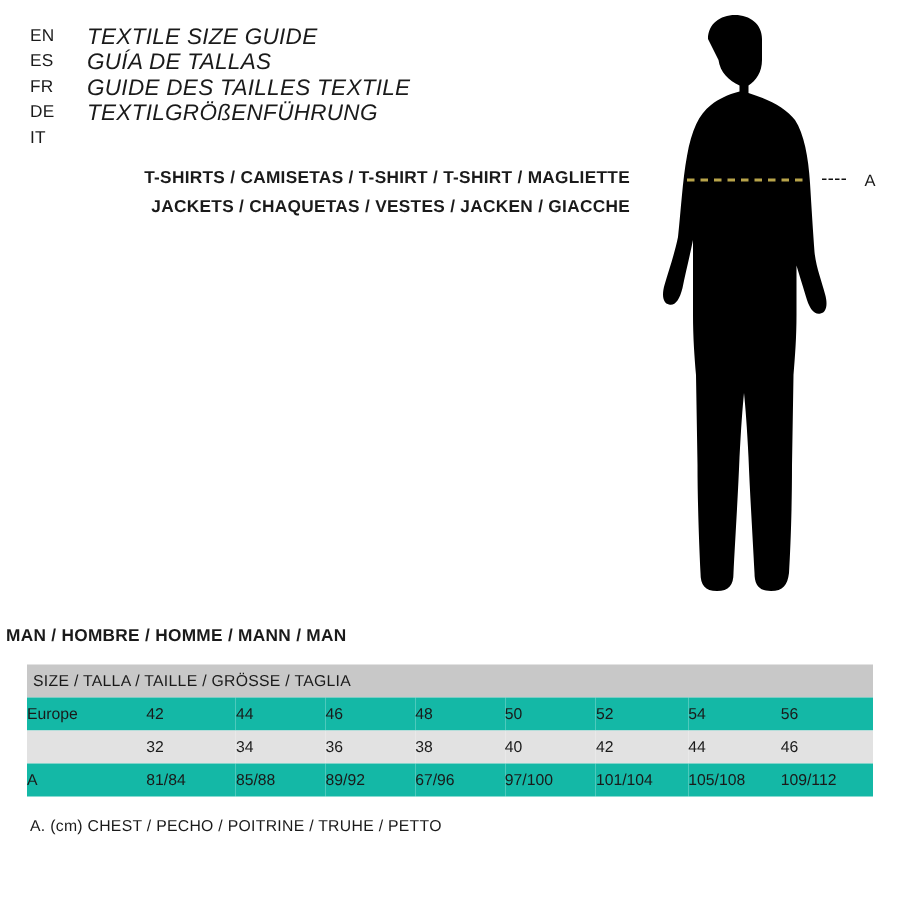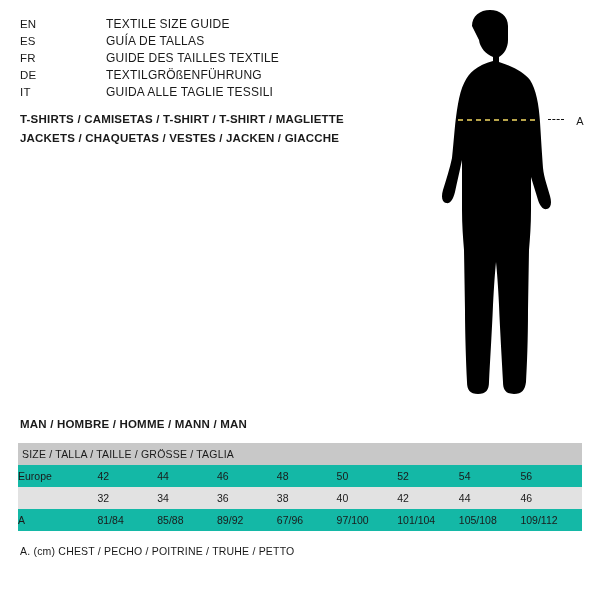--- a/index.html
+++ b/index.html
@@ -29,44 +29,45 @@
     left: 20px;
     top: 16px;
     width: 380px;
   }
   .lang-row {
     display: flex;
     align-items: flex-end;
     font-size: 11.5px;
     line-height: 17px;
     letter-spacing: 0.2px;
-    gap: 48px;
   }
   .lang-code {
     width: 38px;
     flex: 0 0 38px;
     font-size: 11.5px;
   }
   .lang-text {
     flex: 1 1 auto;
-    font-size: 12px;
+    font-size: 15px;
+    font-style: italic;
   }
 
   
   .cats {
     position: absolute;
     left: 20px;
     top: 110px;
     width: 400px;
   }
   .cat-line {
     font-size: 11.5px;
     line-height: 19px;
     letter-spacing: 0.2px;
     font-weight: bold;
+    text-align: right;
   }
 
   
   .figure-wrap {
     position: absolute;
     left: 400px;
     top: 10px;
     width: 190px;
     height: 390px;
   }
@@ -81,21 +82,21 @@
     position: absolute;
     right: 26px;
     top: 109px;
     width: 16px;
     border-top: 1.5px dashed #111;
   }
 
   
   .man-label {
     position: absolute;
-    left: 20px;
+    left: 4px;
     top: 418px;
     font-size: 11.5px;
     font-weight: bold;
     letter-spacing: 0.2px;
   }
 
   table.size-table {
     position: absolute;
     left: 18px;
     top: 443px;
@@ -159,21 +160,20 @@
     <div class="lang-row">
       <span class="lang-code">FR</span>
       <span class="lang-text">GUIDE DES TAILLES TEXTILE</span>
     </div>
     <div class="lang-row">
       <span class="lang-code">DE</span>
       <span class="lang-text">TEXTILGRÖßENFÜHRUNG</span>
     </div>
     <div class="lang-row">
       <span class="lang-code">IT</span>
-      <span class="lang-text">GUIDA ALLE TAGLIE TESSILI</span>
     </div>
   </div>
 
   <div class="cats">
     <div class="cat-line">T-SHIRTS / CAMISETAS / T-SHIRT / T-SHIRT / MAGLIETTE</div>
     <div class="cat-line">JACKETS / CHAQUETAS / VESTES / JACKEN / GIACCHE</div>
   </div>
 
   <div class="figure-wrap">
     <svg width="190" height="390" viewBox="0 0 190 390">

